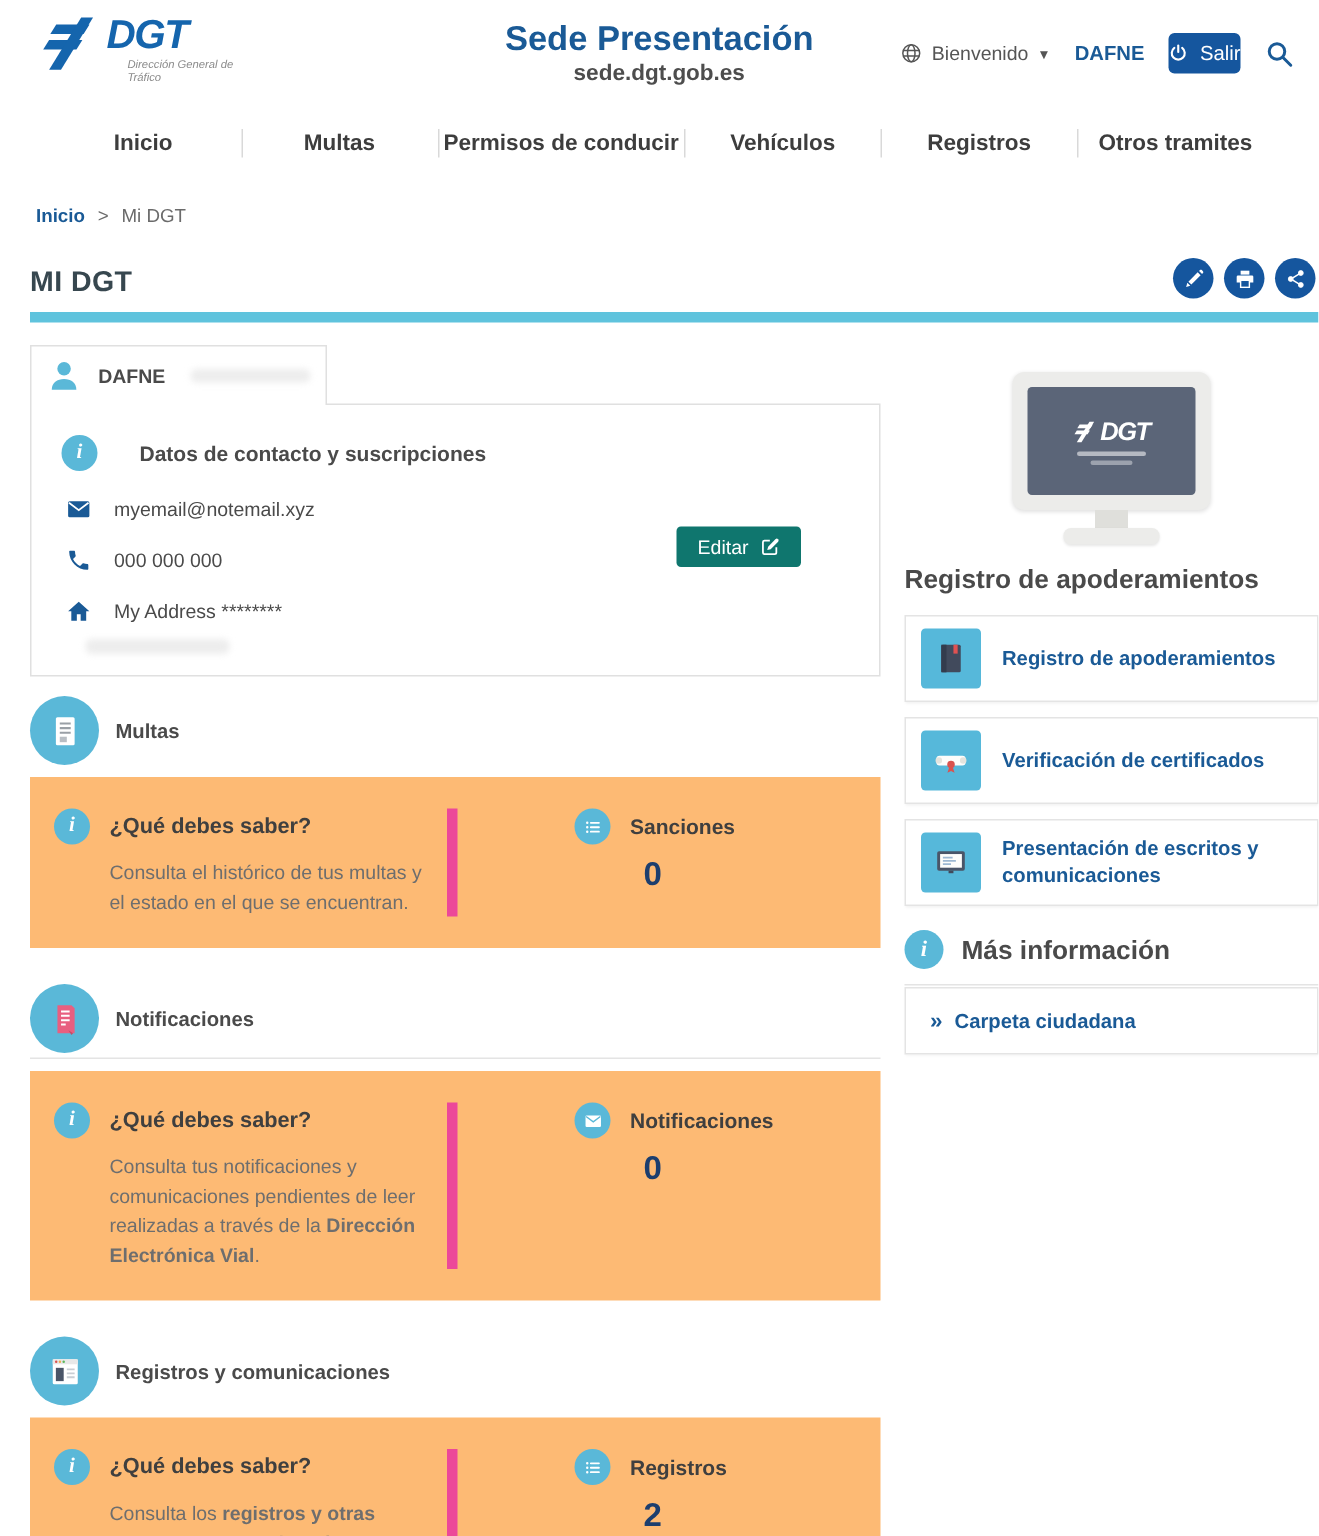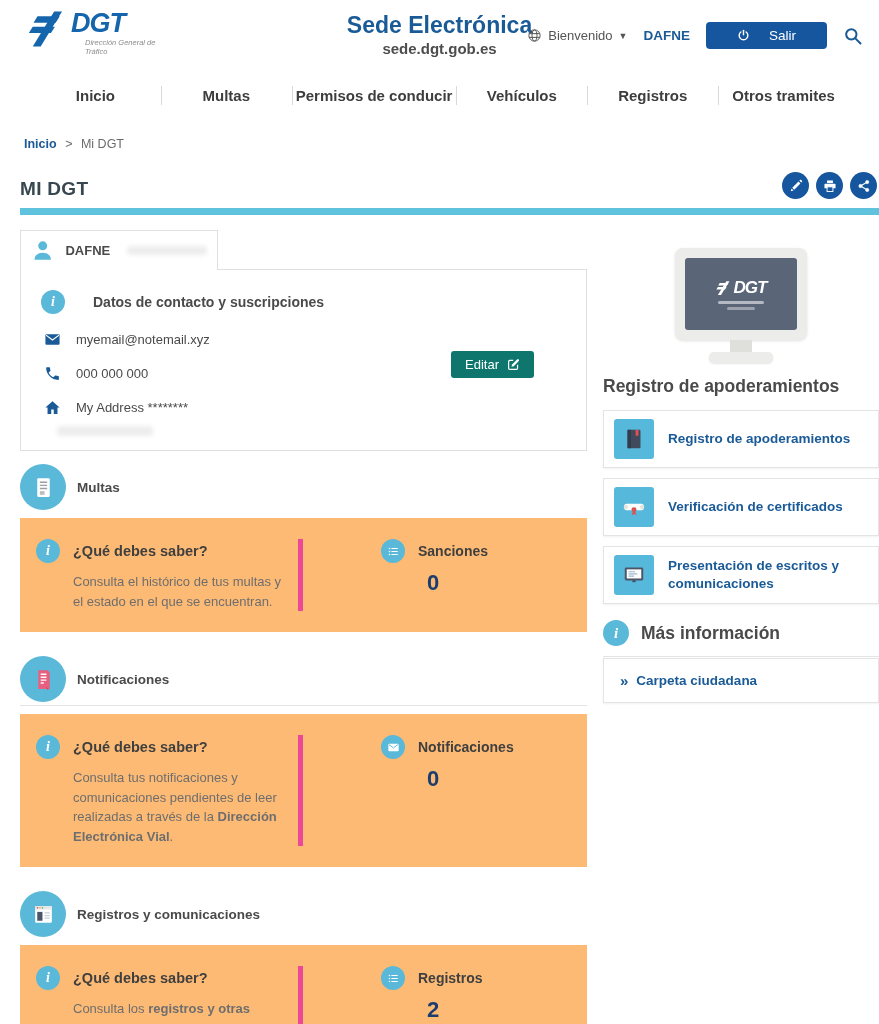--- a/index.html
+++ b/index.html
@@ -20,22 +20,22 @@
   .logo-txt { font-size:27px; font-weight:bold; font-style:italic; color:#1565ad; line-height:.9; letter-spacing:-1px; }
   .logo-sub { font-size:7.5px; font-style:italic; color:#8b8b8b; width:80px; line-height:1.2; margin:3px 0 0 14px; }
   .site-title-block { position:absolute; left:50%; top:12px; transform:translateX(-50%); text-align:center; }
   .site-title { font-size:23px; font-weight:bold; color:#1a5a96; }
   .site-domain { font-size:15px; font-weight:bold; color:#4d4d4d; margin-top:1px; }
   .header-right { position:absolute; right:16px; top:22px; display:flex; align-items:center; gap:16px; }
   .welcome { display:flex; align-items:center; gap:6px; font-size:13px; color:#555; cursor:pointer; }
   .globe-icon { width:15px; height:15px; }
   .caret { font-size:9px; color:#555; }
   .user-name { font-size:13.5px; font-weight:bold; color:#1a5a96; cursor:pointer; }
-  .logout-btn { display:flex; align-items:center; gap:19px; background:#15569e; color:#fff;
-    border:none; border-radius:4px; padding:6px 31px; font-size:13.5px; cursor:pointer;
+  .logout-btn { display:flex; align-items:center; gap:8px; background:#15569e; color:#fff;
+    border:none; border-radius:4px; padding:6px 0; font-size:13.5px; cursor:pointer;
     font-family:inherit; }
   .power-icon { width:13px; height:13px; }
   .search-icon { width:20px; height:20px; cursor:pointer; }
 
   
   nav { margin-top:10px; }
   .nav-list { list-style:none; display:flex; padding:0 30px; }
   .nav-item { flex:1; text-align:center; position:relative; padding:7px 4px;
     font-size:15px; font-weight:bold; color:#3d3d3d; cursor:pointer; white-space:nowrap; }
   .nav-item + .nav-item::before { content:""; position:absolute; left:0; top:6px; bottom:6px; width:1px; background:#d9d9d9; }
@@ -84,21 +84,21 @@
 
   
   .section-head { display:flex; align-items:center; gap:11px; margin-top:13px; }
   .section-circle { width:46px; height:46px; border-radius:50%; background:#5ab8d8; display:flex;
     align-items:center; justify-content:center; flex:none; }
   .section-circle svg { width:25px; height:25px; }
   .section-title { font-size:13.5px; font-weight:bold; color:#4a4a4a; }
   .full-rule { border:none; border-top:1px solid #e4e4e4; margin:3px 0 7px 0; }
   .info-panel { background:#fdba74; margin-top:8px; display:flex; padding:21px 0; }
   .panel-left { width:278px; padding:0 8px 0 16px; }
-  .panel-right { flex:1; border-left:5px solid #ec4899; padding-left:78px; }
+  .panel-right { flex:1; border-left:7px solid #ec4899; padding-left:78px; }
   .q-row { display:flex; align-items:center; gap:13px; }
   .q-title { font-size:14.5px; font-weight:bold; color:#3f3f3f; }
   .panel-desc { margin:9px 0 0 37px; font-size:13px; color:#6e6e6e; line-height:1.5; }
   .stat-row { display:flex; align-items:center; gap:13px; }
   .stat-circle { width:24px; height:24px; border-radius:50%; background:#5ab8d8; display:flex;
     align-items:center; justify-content:center; flex:none; }
   .stat-circle svg { width:13px; height:13px; }
   .stat-label { font-size:14px; font-weight:bold; color:#3f3f3f; }
   .stat-value { font-size:22px; font-weight:bold; color:#1c3e6e; margin:7px 0 0 46px; }
   .mt-24 { margin-top:24px; }
@@ -147,21 +147,21 @@
   <div class="logo">
     <svg class="logo-mark">
         <use href="#dgt-mark"></use>
       </svg>
     <div class="logo-txt-wrap">
       <div class="logo-txt">DGT</div>
       <div class="logo-sub">Dirección General de Tráfico</div>
     </div>
   </div>
   <div class="site-title-block">
-    <div class="site-title">Sede Electrónica</div>
+    <div class="site-title">Sede Presentación</div>
     <div class="site-domain">sede.dgt.gob.es</div>
   </div>
   <div class="header-right">
     <div class="welcome">
       <svg class="globe-icon" viewBox="0 0 24 24" fill="none" stroke="#555" stroke-width="1.6">
         <circle cx="12" cy="12" r="9"></circle>
           <ellipse cx="12" cy="12" rx="4" ry="9"></ellipse>
           <path d="M3.5 9h17M3.5 15h17"></path>
       </svg>
       <span>Bienvenido</span>

